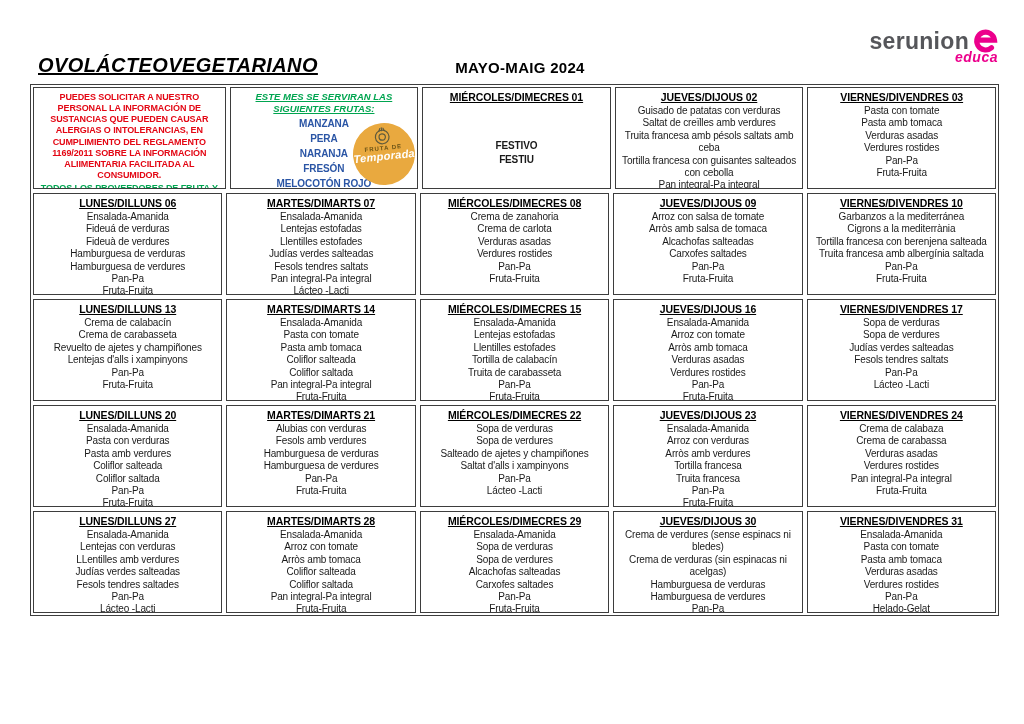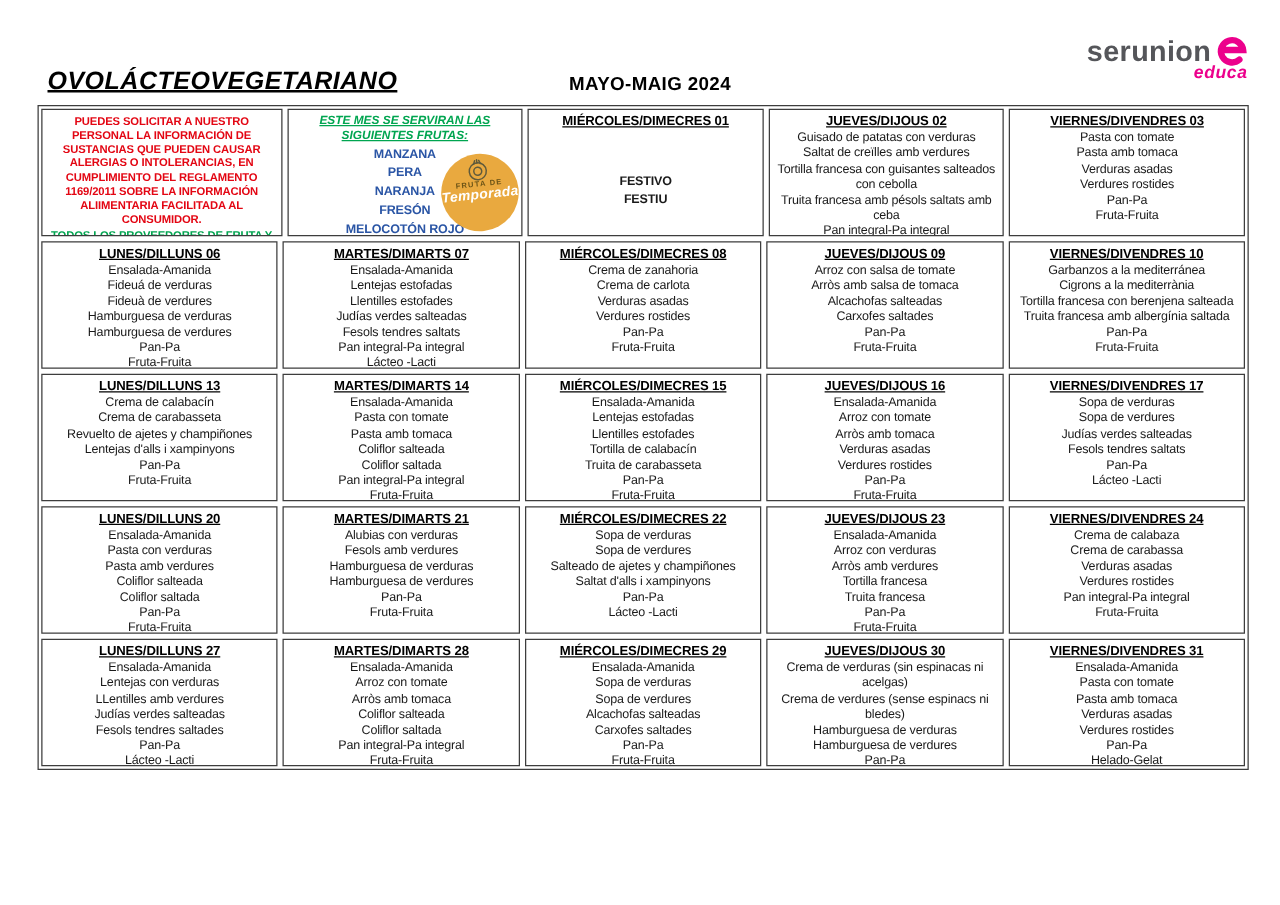--- a/index.html
+++ b/index.html
@@ -141,22 +141,22 @@
             <div class="menu-line">FESTIVO</div>
             <div class="menu-line">FESTIU</div>
           </div>
   </div>
 
   <div class="cell day-cell">
     <div class="day-header">JUEVES/DIJOUS 02</div>
     <div class="menu-lines">
             <div class="menu-line">Guisado de patatas con verduras</div>
             <div class="menu-line">Saltat de creïlles amb verdures</div>
+            <div class="menu-line">Truita francesa amb pésols saltats amb ceba</div>
             <div class="menu-line">Tortilla francesa con guisantes salteados con cebolla</div>
-            <div class="menu-line">Truita francesa amb pésols saltats amb ceba</div>
             <div class="menu-line">Pan integral-Pa integral</div>
             <div class="menu-line">Fruta-Fruita</div>
           </div>
   </div>
 
   <div class="cell day-cell">
     <div class="day-header">VIERNES/DIVENDRES 03</div>
     <div class="menu-lines">
             <div class="menu-line">Pasta con tomate</div>
             <div class="menu-line">Pasta amb tomaca</div>
@@ -394,22 +394,22 @@
             <div class="menu-line">Alcachofas salteadas</div>
             <div class="menu-line">Carxofes saltades</div>
             <div class="menu-line">Pan-Pa</div>
             <div class="menu-line">Fruta-Fruita</div>
           </div>
   </div>
 
   <div class="cell day-cell">
     <div class="day-header">JUEVES/DIJOUS 30</div>
     <div class="menu-lines">
+            <div class="menu-line">Crema de verdures (sense espinacs ni bledes)</div>
             <div class="menu-line">Crema de verduras (sin espinacas ni acelgas)</div>
-            <div class="menu-line">Crema de verdures (sense espinacs ni bledes)</div>
             <div class="menu-line">Hamburguesa de verduras</div>
             <div class="menu-line">Hamburguesa de verdures</div>
             <div class="menu-line">Pan-Pa</div>
             <div class="menu-line">Fruta-Fruita</div>
           </div>
   </div>
 
   <div class="cell day-cell">
     <div class="day-header">VIERNES/DIVENDRES 31</div>
     <div class="menu-lines">

